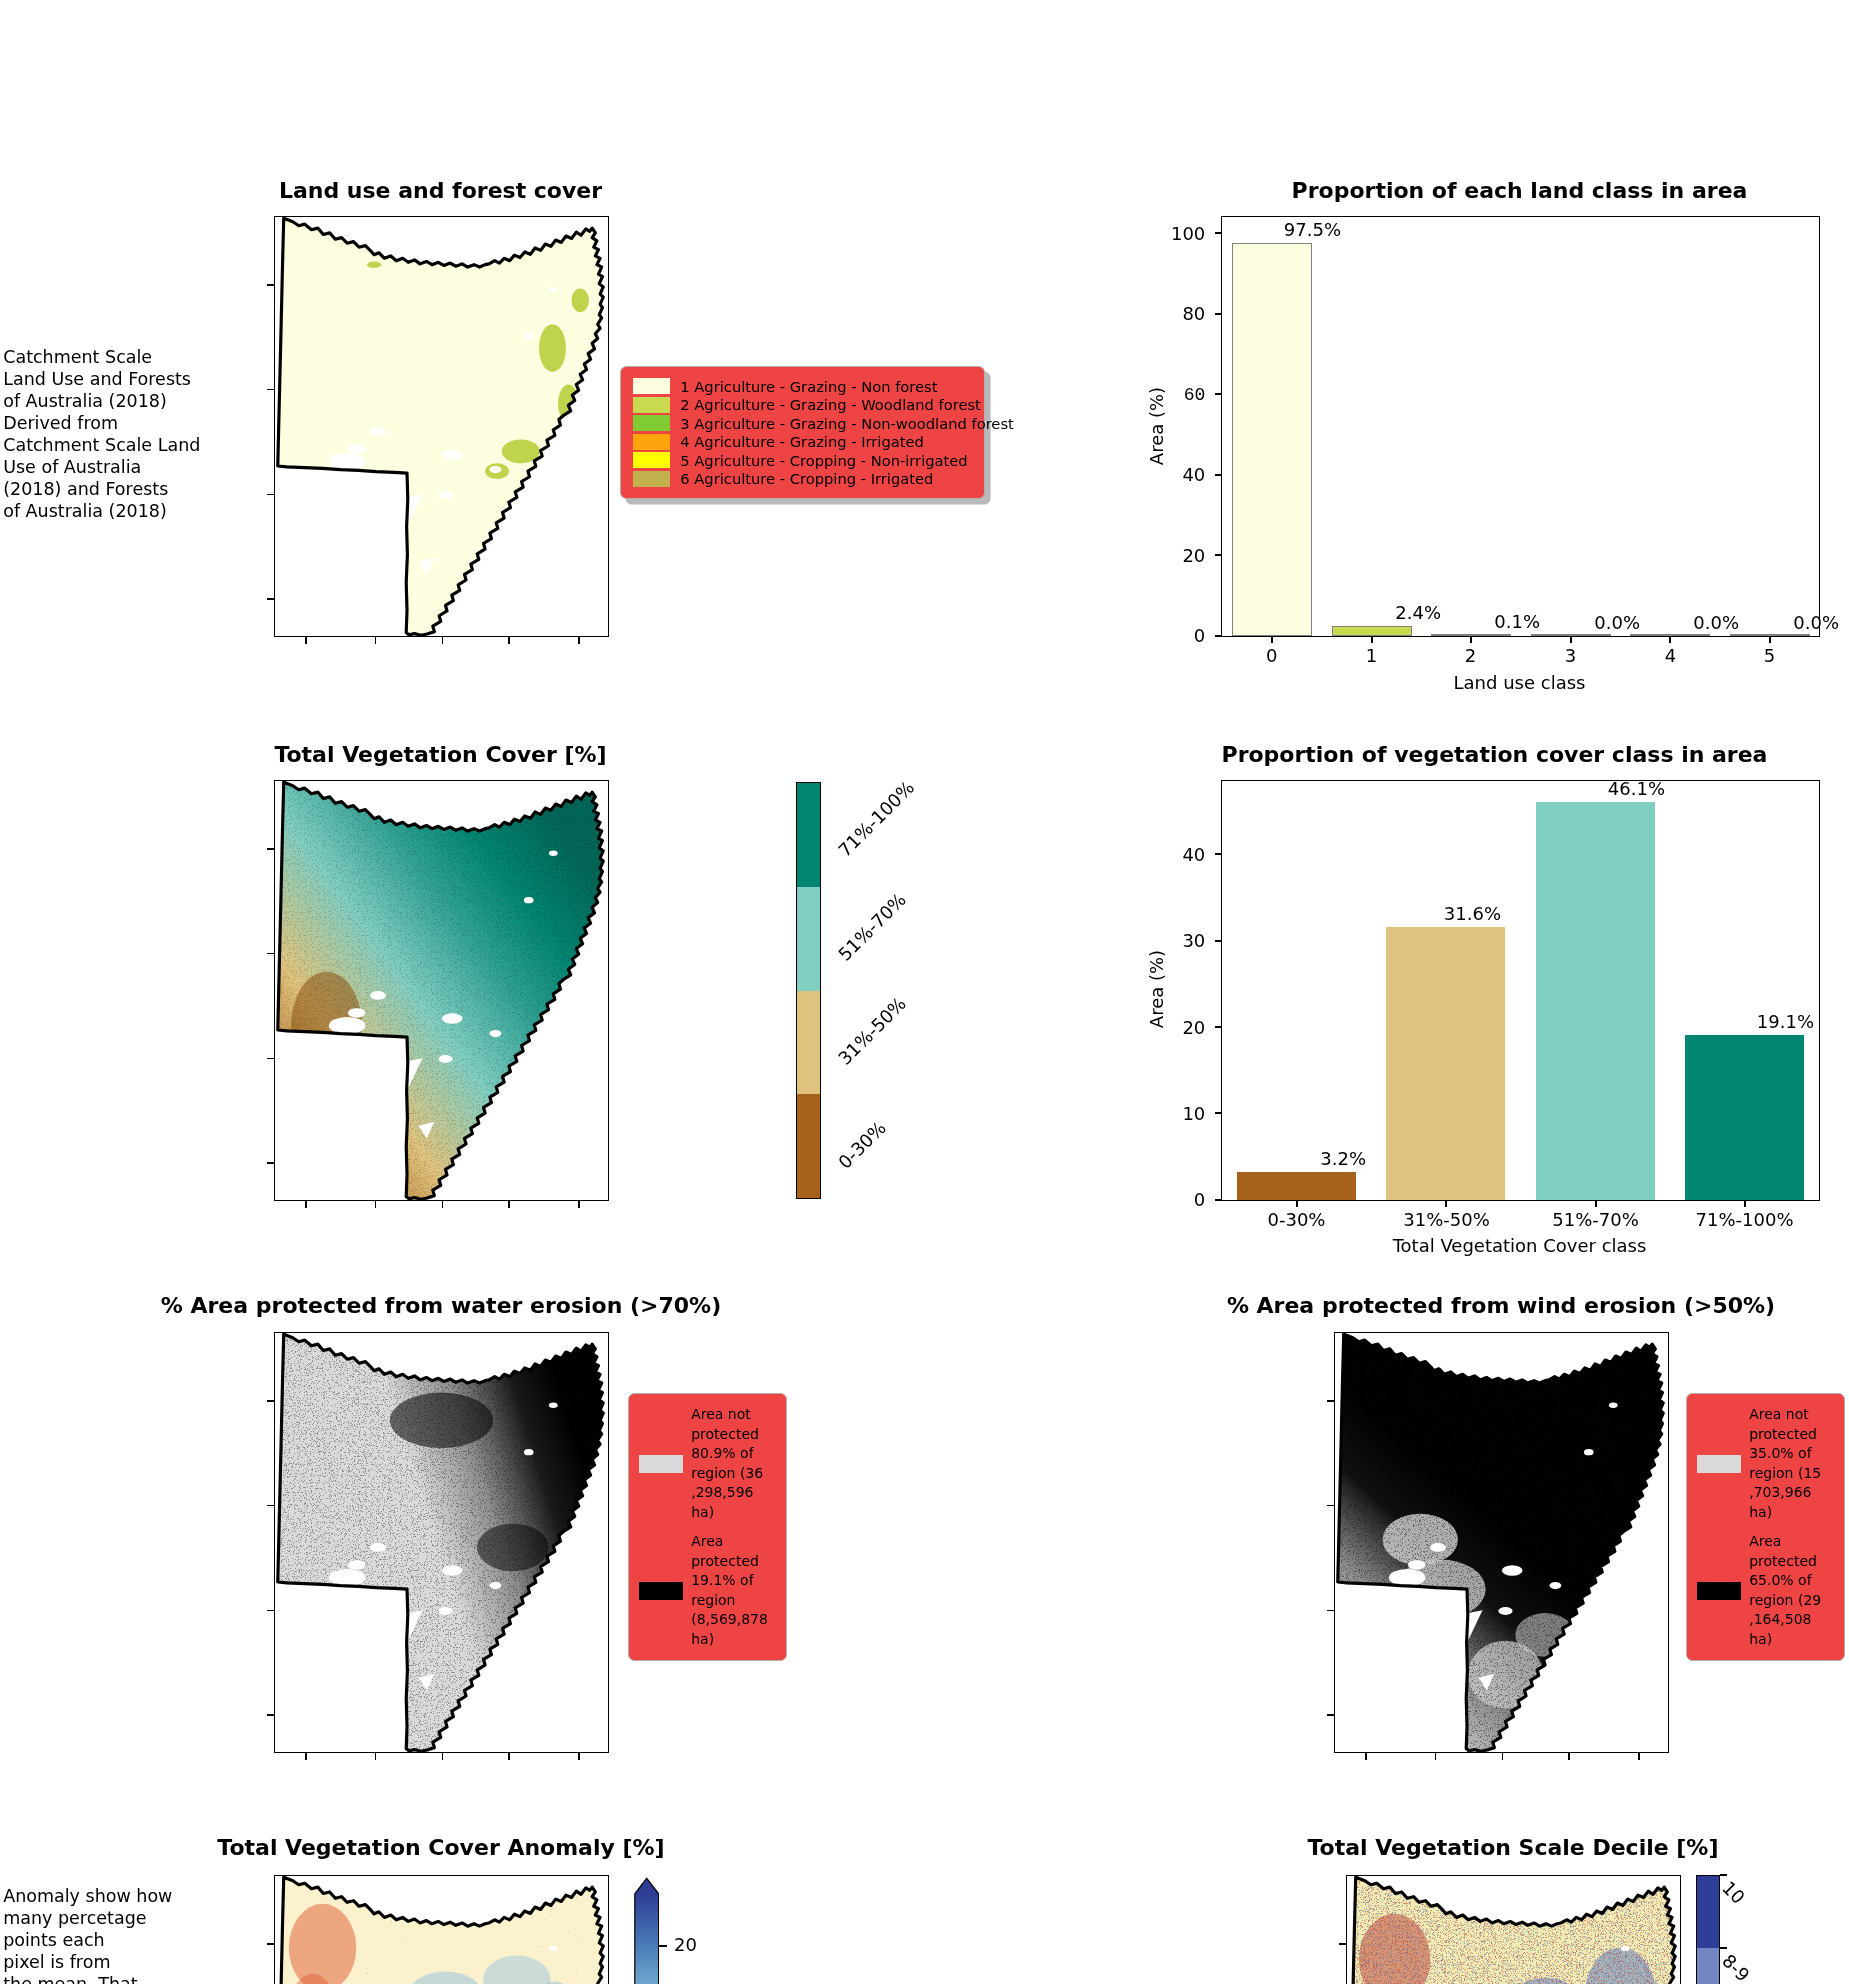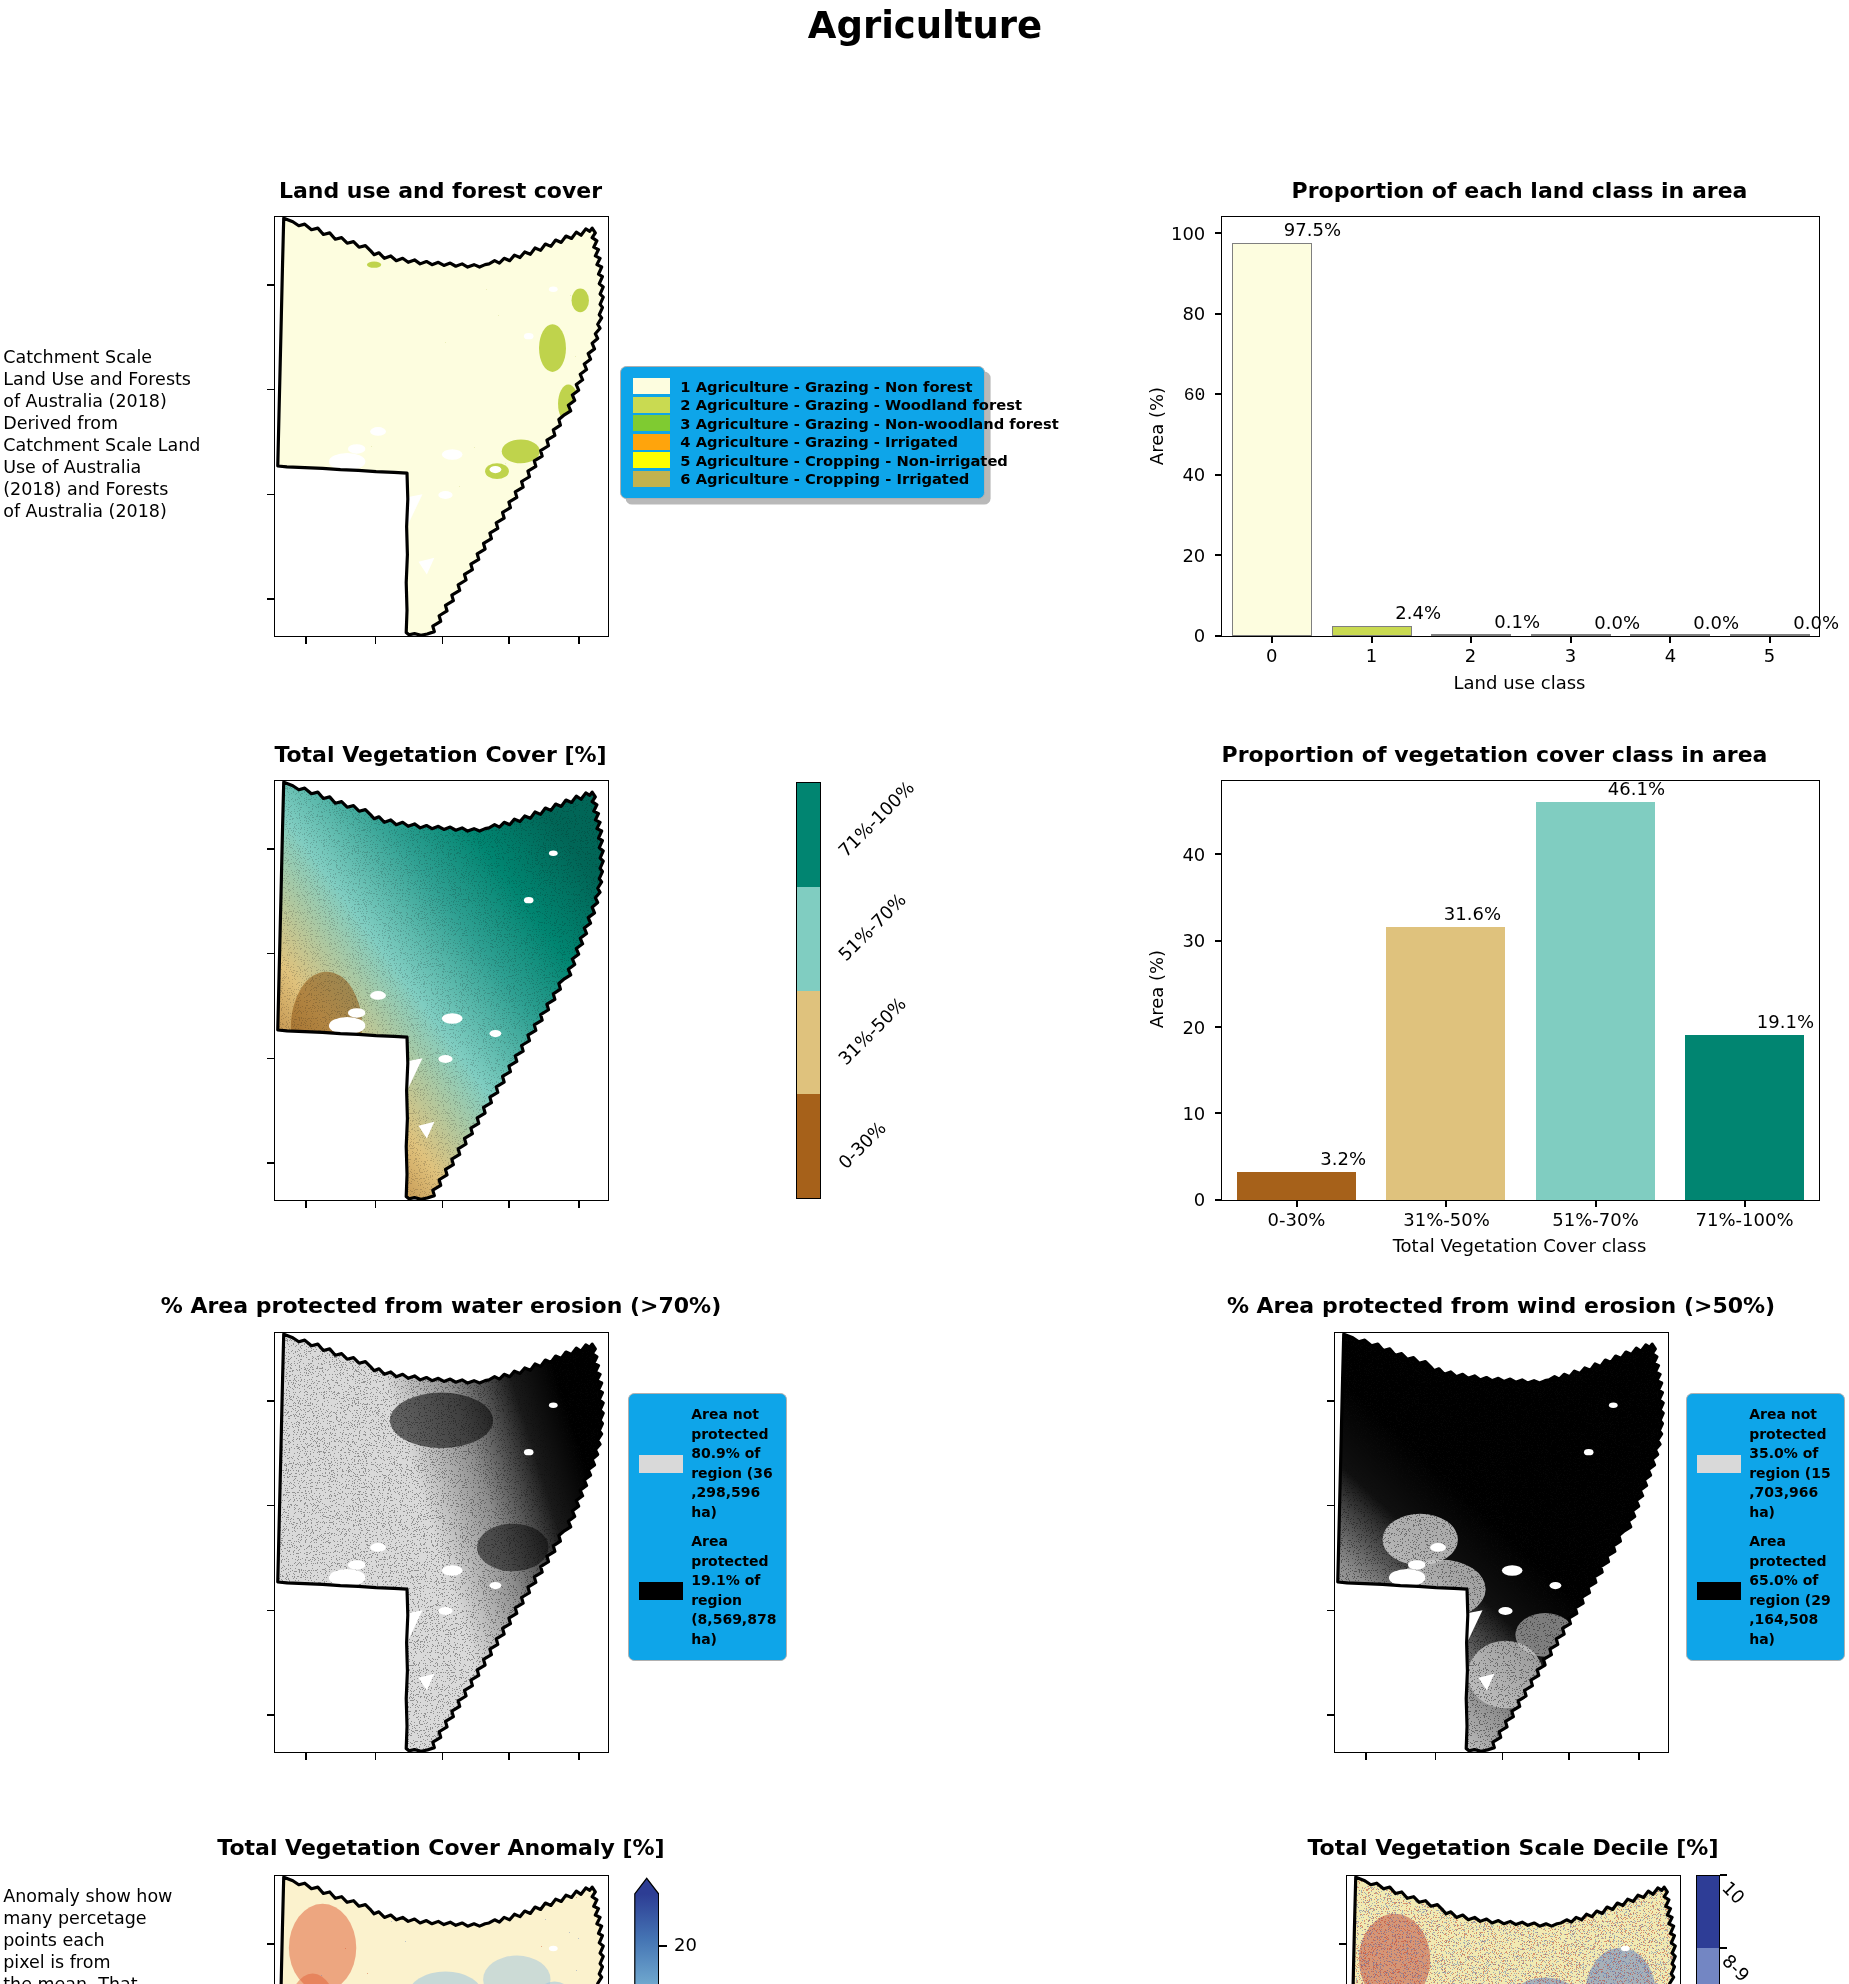--- a/index.html
+++ b/index.html
@@ -16,21 +16,21 @@
   .chart-plot{position:absolute;border:1.2px solid #000;background:#fff;}
   .bar{position:absolute;bottom:0;box-sizing:border-box;}
   .bar-label{position:absolute;width:95px;text-align:right;font-size:18px;}
   .x-tick-label{position:absolute;top:100%;margin-top:8.7px;width:127px;text-align:center;font-size:18px;}
   .x-tick-mark{position:absolute;top:100%;width:1.6px;height:7.1px;background:#000;}
   .y-tick-label{position:absolute;right:100%;margin-right:16.7px;width:64px;text-align:right;font-size:18px;}
   .y-tick-mark{position:absolute;right:100%;width:7.1px;height:1.6px;background:#000;}
   .ylabel{font-size:18px;text-align:center;transform:rotate(-90deg);}
   .xlabel{font-size:18px;text-align:center;}
   
-  .legend-box{background:#0ea5e9;border:0.8px solid #b0b0b0;border-radius:6.4px;box-sizing:border-box;font-weight:bold;}
+  .legend-box{background:#ef4444;border:0.8px solid #b0b0b0;border-radius:6.4px;box-sizing:border-box;}
   .lg1{padding:10.3px 12px;box-shadow:5.6px 5.6px 0 0 #b9b9b9;display:flex;flex-direction:column;justify-content:space-between;}
   .lg1-row{display:flex;align-items:center;gap:10.3px;height:18px;}
   .lg1-swatch{width:37px;height:16px;flex:0 0 auto;}
   .lg1-label{font-size:14.7px;white-space:nowrap;}
   .lg3{padding:11px 9.5px;display:flex;flex-direction:column;gap:10.3px;}
   .lg3-row{display:flex;align-items:center;gap:8.7px;}
   .lg3-swatch{width:44px;height:18px;flex:0 0 auto;}
   .lg3-label{font-size:14px;line-height:19.5px;white-space:pre-line;}
   
   .cbar{position:absolute;}
@@ -147,21 +147,20 @@
         </feComponentTransfer>
       <feComposite in="th" in2="SourceAlpha" operator="in" result="m"></feComposite>
       <feFlood flood-color="#4f6cb3" result="f"></feFlood>
       <feComposite in="f" in2="m" operator="in"></feComposite>
     </filter>
   </defs>
 </svg>
 
 <div id="page">
 
-  <div class="abs page-title">Agriculture</div>
 
   <div class="abs ann" style="left:3.2px;top:346px;width:254px;"> Catchment Scale
 Land Use and Forests
 of Australia (2018)
 Derived from
 Catchment Scale Land
 Use of Australia
 (2018) and Forests
 of Australia (2018)</div>
 

